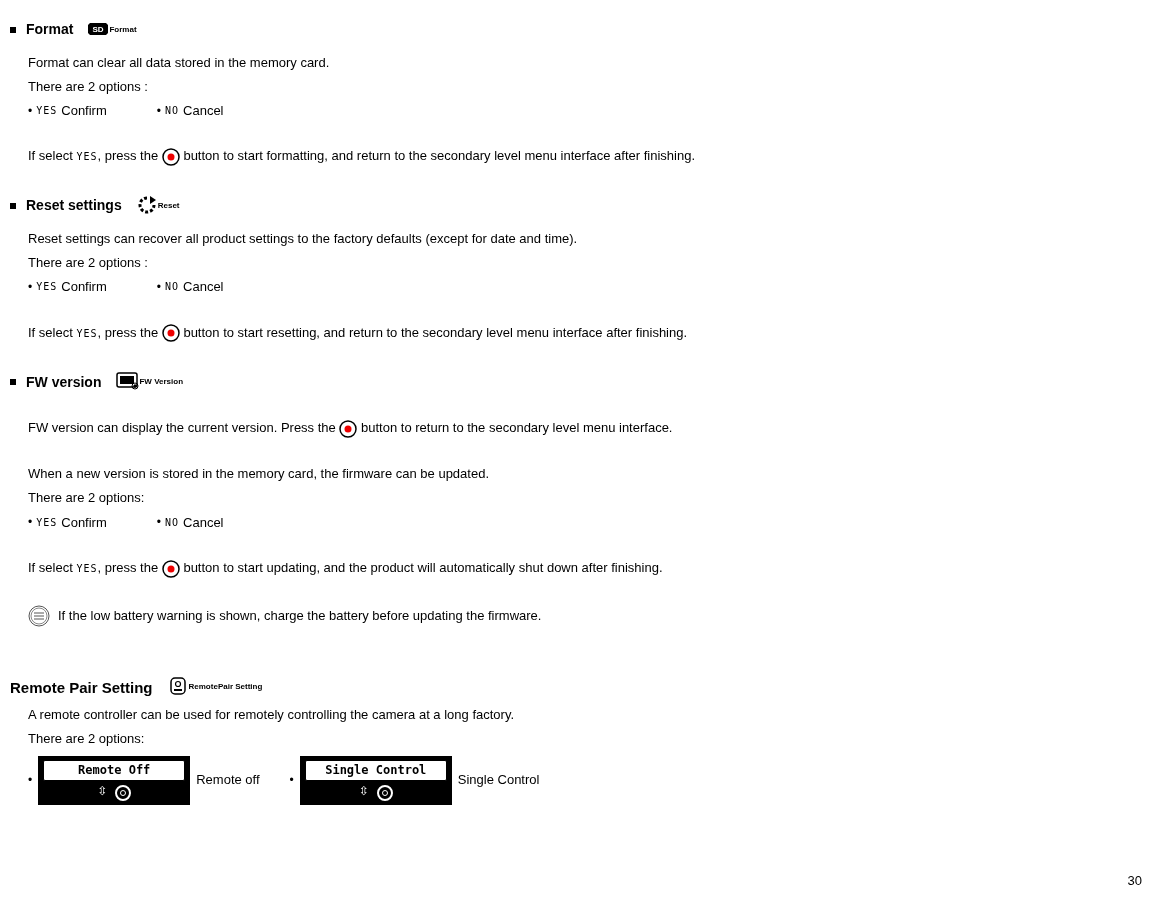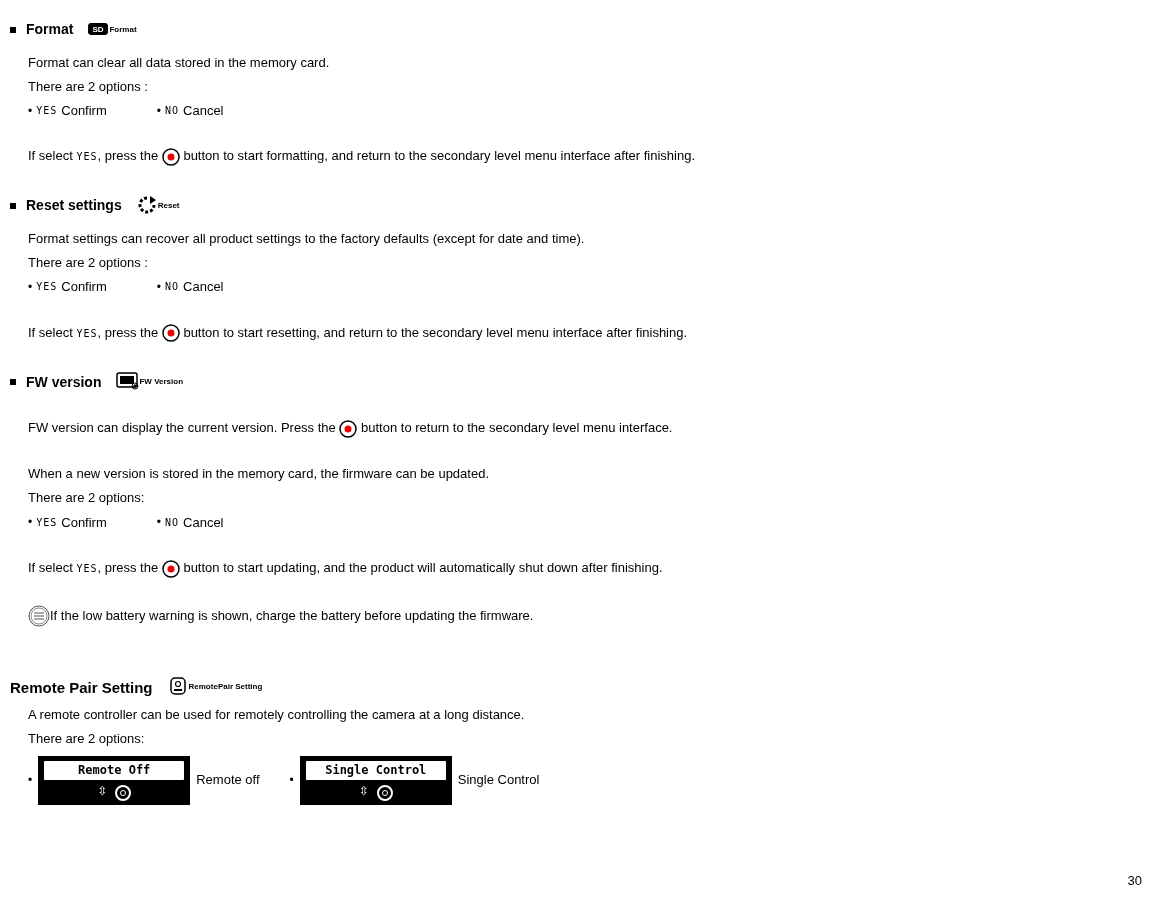--- a/index.html
+++ b/index.html
@@ -70,21 +70,21 @@
   .instr-line {
     margin: 27px 0;
   }
   .rec-btn {
     display: inline-block;
     vertical-align: middle;
   }
   .note-line {
     display: flex;
     align-items: center;
-    gap: 0;
+    gap: 8px;
     margin-top: 16px;
   }
   .note-icon {
     flex-shrink:0;
   }
   .major-heading {
     font-weight: bold;
     font-size: 15px;
     display: flex;
     align-items: center;
@@ -197,21 +197,21 @@
     <div class="header-icon">
       <span class="icon-box">
         <svg width="22" height="18" viewBox="0 0 22 18">
           <path d="M11,2 a7,7 0 1 0 7,7" fill="none" stroke="#000" stroke-width="3" stroke-dasharray="3 2"></path>
           <polygon points="14,0 20,4 14,8" fill="#000"></polygon>
         </svg>
       </span>
       <span>Reset</span>
     </div>
   </div>
-  <div class="para">Format settings can recover all product settings to the factory defaults (except for date and time).</div>
+  <div class="para">Reset settings can recover all product settings to the factory defaults (except for date and time).</div>
   <div class="para">There are 2 options :</div>
   <div class="options-line">
     <div class="opt">
       <span class="dot">•</span>
       <span class="yes-glyph">YES</span>
       <span>Confirm</span>
     </div>
     <div class="opt">
       <span class="dot">•</span>
       <span class="no-glyph">NO</span>
@@ -290,21 +290,21 @@
         <rect x="4" y="1" width="14" height="16" rx="4" fill="none" stroke="#000" stroke-width="1.5"></rect>
         <circle cx="11" cy="7" r="2.5" fill="none" stroke="#000" stroke-width="1.2"></circle>
         <rect x="7" y="12" width="8" height="2" fill="#000"></rect>
       </svg>
     </span>
     <span>Remote</span>
     <span>Pair Setting</span>
   </div>
 </div>
 <div class="section" style="margin-top:-6px">
-  <div class="para">A remote controller can be used for remotely controlling the camera at a long distance.</div>
+  <div class="para">A remote controller can be used for remotely controlling the camera at a long factory.</div>
   <div class="para">There are 2 options:</div>
   <div class="remote-options">
     <div class="remote-opt">
       <span class="dot">•</span>
       <div class="remote-box">
         <div class="label">Remote Off</div>
         <div class="bottom-row">
           <span class="arrow">⇳</span>
           <span class="ring"></span>
         </div>

